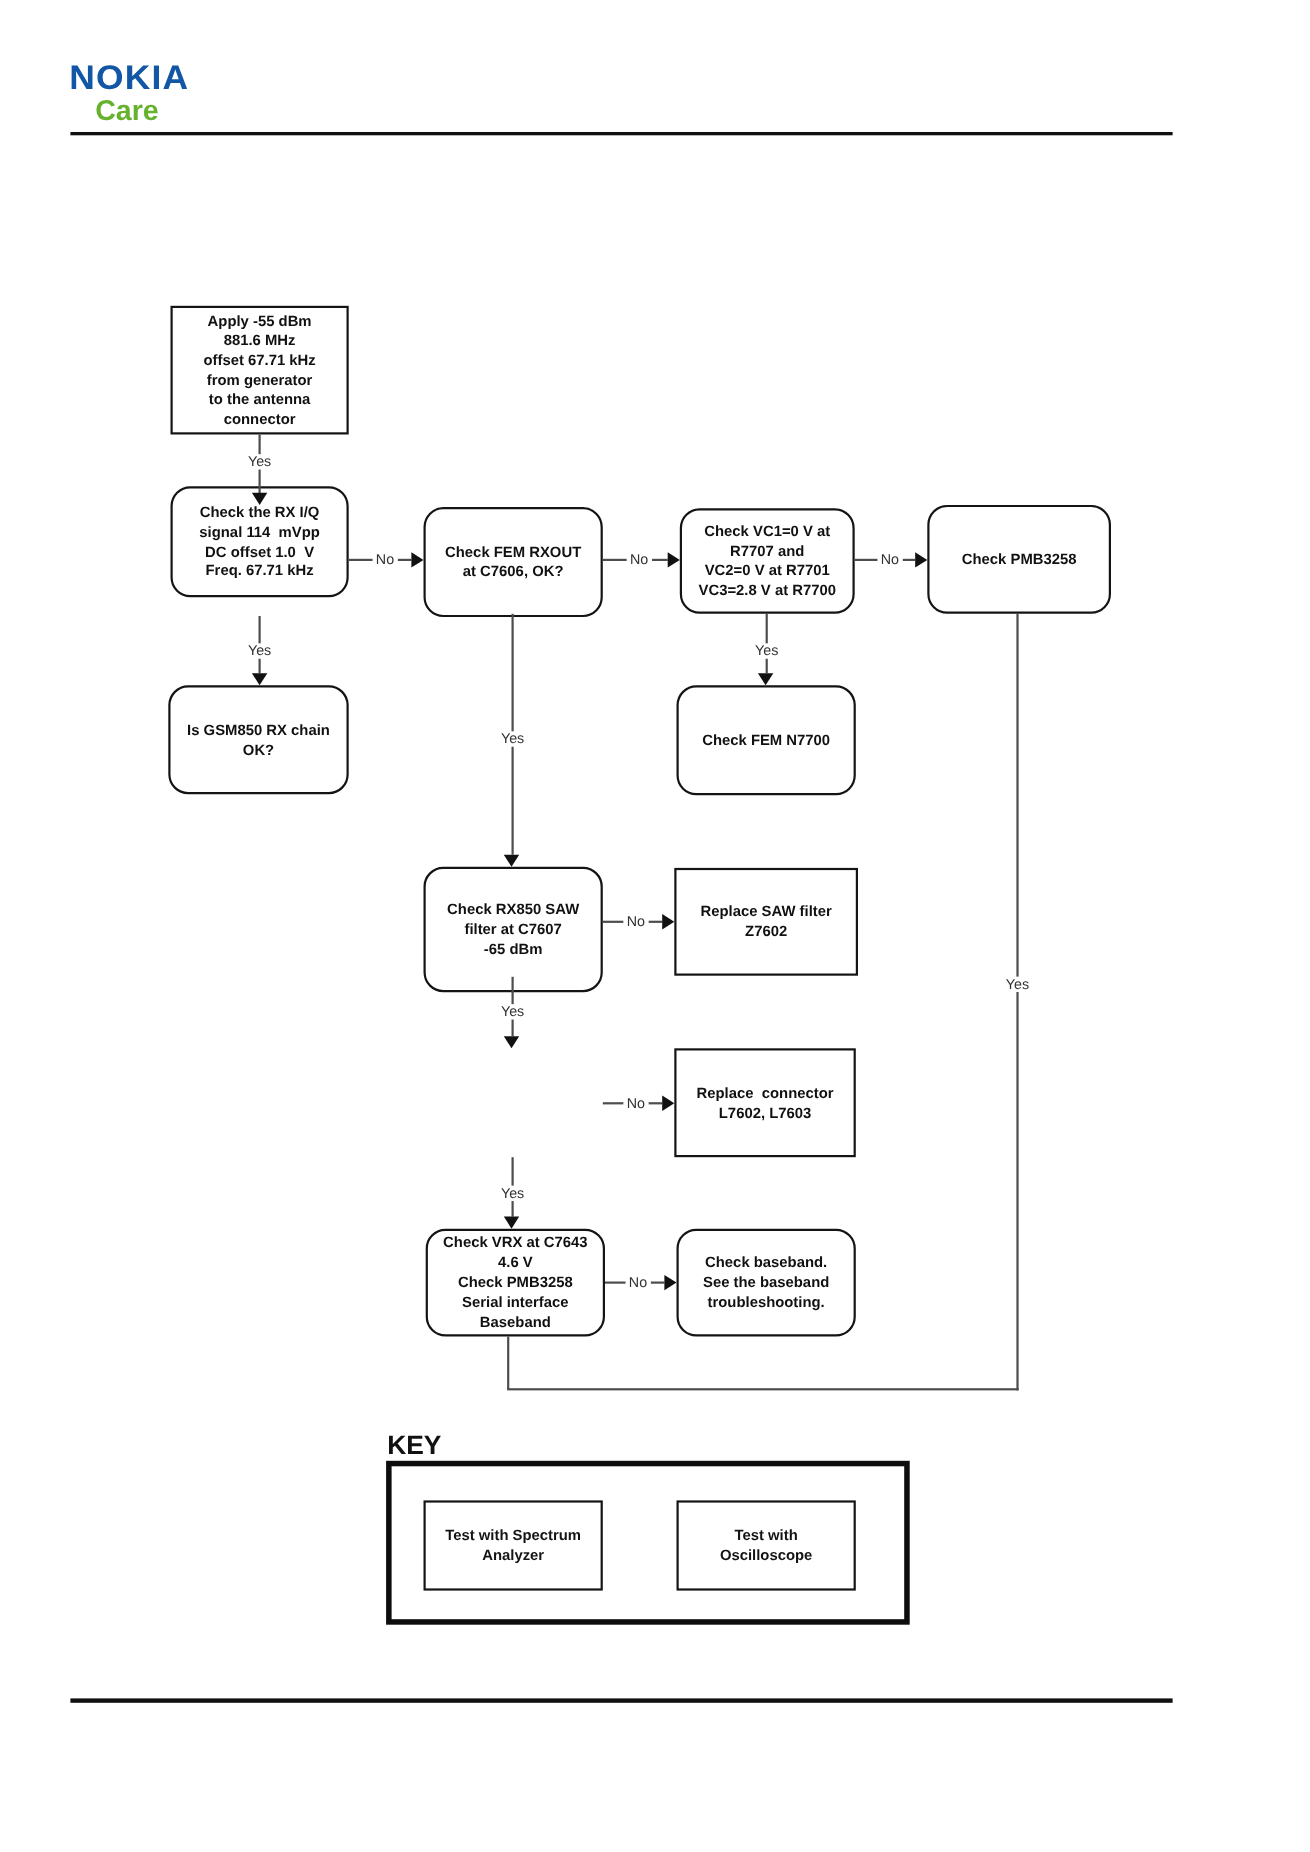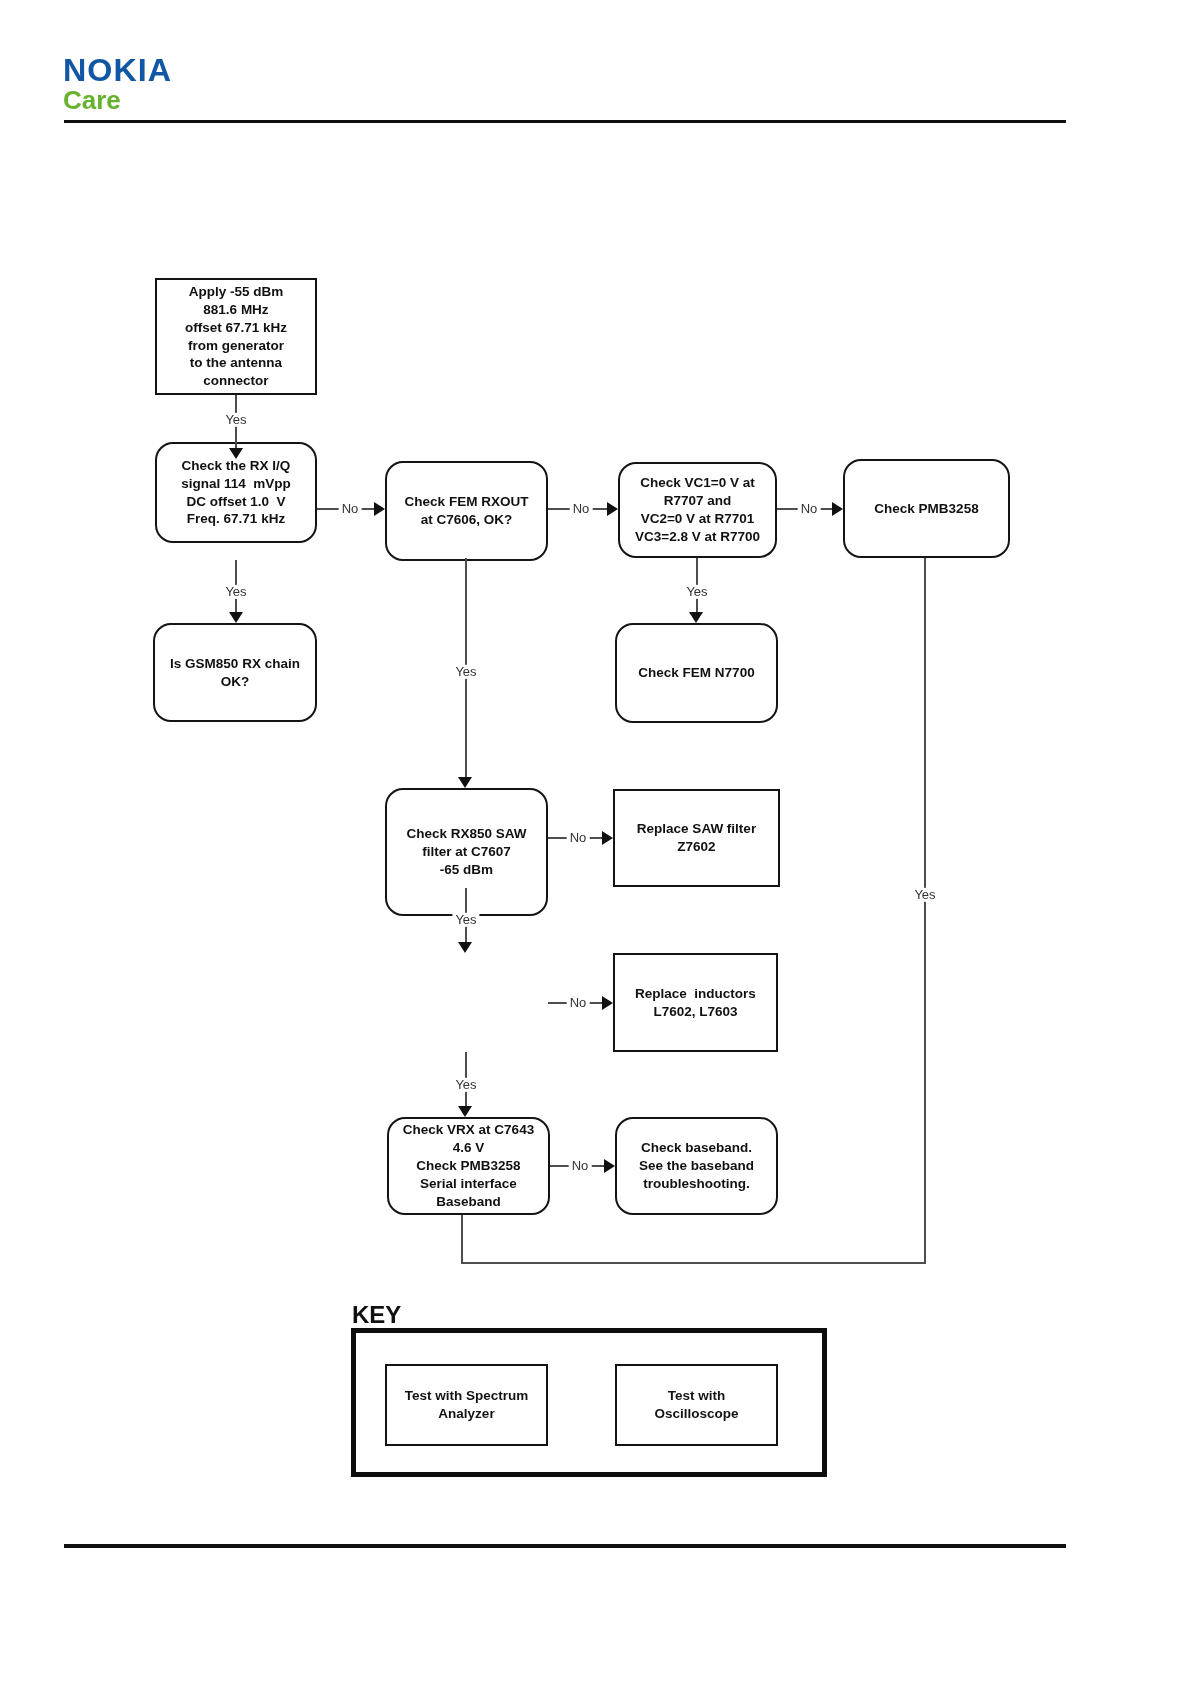--- a/index.html
+++ b/index.html
@@ -9,21 +9,21 @@
     margin:0 auto; overflow:hidden; color:#141414;
   }
   
   .logo { position:absolute; left:63px; top:55px; line-height:1; }
   .logo .brand {
     color:#1257A5; font-weight:800; font-size:31px; letter-spacing:1px;
     transform:scaleX(1.04); transform-origin:left; display:block;
   }
   .logo .subbrand {
     color:#66B22E; font-weight:700; font-size:26px; letter-spacing:0px;
-    display:block; margin-top:1px;
+    display:block; margin-top:1px;text-align:center;
   }
   .rule { position:absolute; background:#101010; }
   
   .node {
     position:absolute; background:#fff; border:2px solid #141414;
     display:flex; align-items:center; justify-content:center;
     text-align:center; font-weight:bold; font-size:13.5px; line-height:1.32;
     white-space:pre; color:#111;
   }
   .round { border-radius:18px; }
@@ -73,26 +73,26 @@
   <div class="node round" style="left:385px; top:461px; width:163px; height:100px;">Check FEM RXOUT
 at C7606, OK?</div>
   <div class="node round" style="left:618px; top:462px; width:159px; height:96px;">Check VC1=0 V at
 R7707 and
 VC2=0 V at R7701
 VC3=2.8 V at R7700</div>
   <div class="node round" style="left:843px; top:459px; width:167px; height:99px;">Check PMB3258</div>
   <div class="node round" style="left:153px; top:623px; width:164px; height:99px;">Is GSM850 RX chain
 OK?</div>
   <div class="node round" style="left:615px; top:623px; width:163px; height:100px;">Check FEM N7700</div>
-  <div class="node round" style="left:385px; top:788px; width:163px; height:128px;">Check RX850 SAW
+  <div class="node round" style="left:385px; top:788px; width:163px; height:114px;">Check RX850 SAW
 filter at C7607
 -65 dBm</div>
   <div class="node" style="left:613px; top:789px; width:167px; height:98px;">Replace SAW filter
 Z7602</div>
-  <div class="node" style="left:613px; top:953px; width:165px; height:99px;">Replace  inductors
+  <div class="node" style="left:613px; top:953px; width:165px; height:99px;">Replace  connector
 L7602, L7603</div>
   <div class="node round" style="left:387px; top:1117px; width:163px; height:98px;">Check VRX at C7643
 4.6 V
 Check PMB3258
 Serial interface
 Baseband</div>
   <div class="node round" style="left:615px; top:1117px; width:163px; height:98px;">Check baseband.
 See the baseband
 troubleshooting.</div>
 

